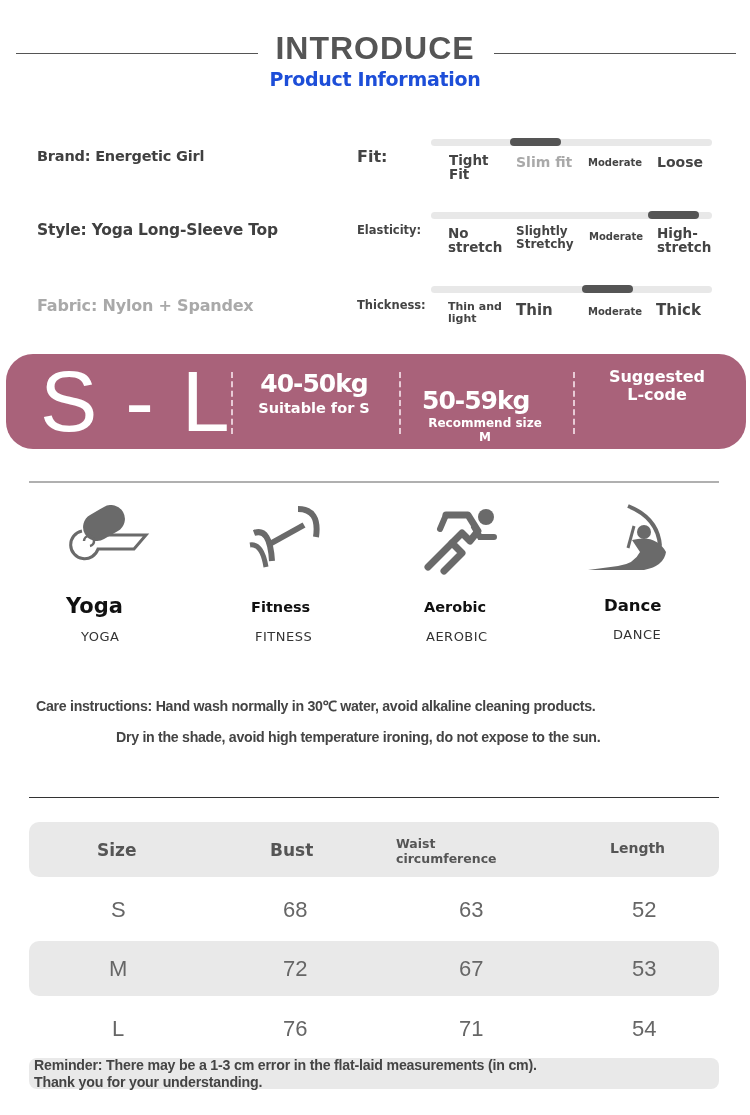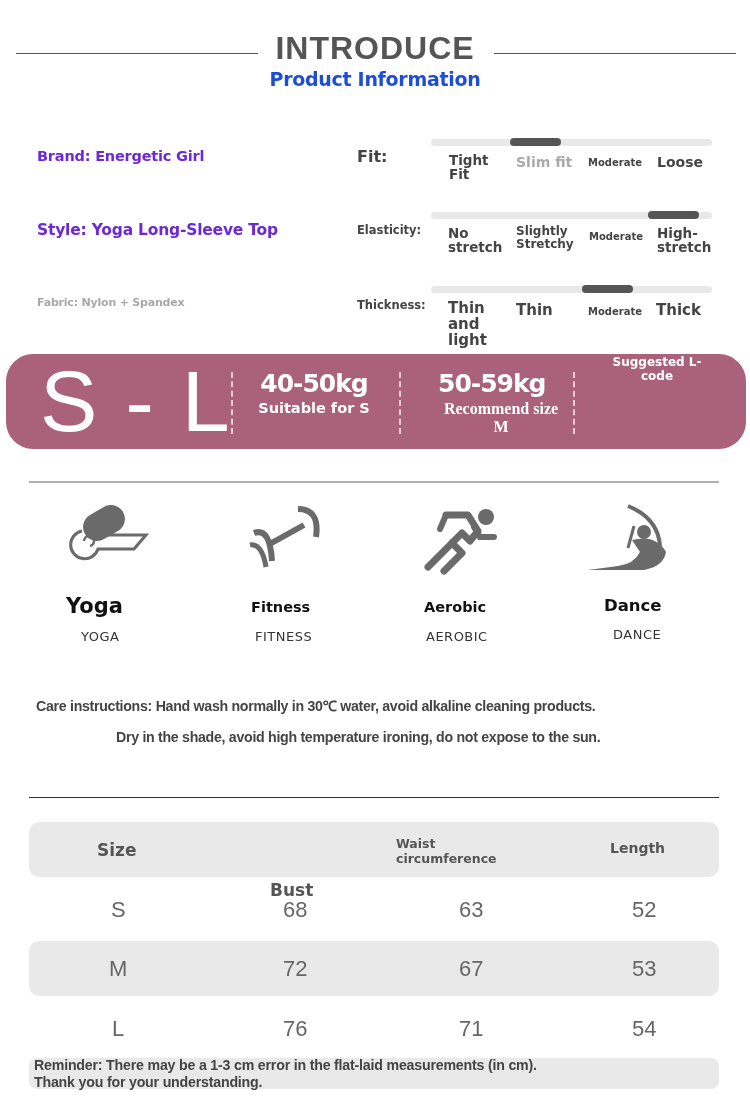--- a/index.html
+++ b/index.html
@@ -9,22 +9,22 @@
   .abs { position: absolute; }
 
   
   .hdr-line { position: absolute; top: 53px; height: 1px; background: #555; }
   .hdr-title { position: absolute; top: 30px; left: 0; width: 750px; text-align: center;
     font-family: "Liberation Sans", sans-serif; font-weight: bold; font-size: 32px; color: #555; letter-spacing: 1px; }
   .hdr-sub { position: absolute; top: 68px; left: 0; width: 750px; text-align: center;
     font-family: "DejaVu Sans", sans-serif; font-weight: bold; font-size: 19px; color: #1d4ed8; letter-spacing: -0.3px; }
 
   
-  .info-left { position: absolute; left: 37px; font-weight: bold; font-size: 14.5px; color: #6d28d9; letter-spacing: -0.2px; }
-  .info-left.light { color: #a9a9a9; font-size: 11px; }
+  .info-left { position: absolute; left: 37px; font-weight: bold; font-size: 14.5px; color: #404040; letter-spacing: -0.2px; }
+  .info-left.light { color: #a9a9a9; font-size: 16px; }
 
   .attr-label { position: absolute; left: 357px; font-weight: bold; color: #444; }
   .slider-track { position: absolute; left: 431px; width: 281px; height: 7px; background: #e8e8e8; border-radius: 4px; }
   .slider-thumb { position: absolute; top: -1px; height: 8px; width: 51px; background: #555; border-radius: 4px; }
   .opt { position: absolute; font-weight: bold; color: #444; line-height: 1.05; }
 
   
   .banner { position: absolute; left: 6px; top: 354px; width: 740px; height: 95px; background: #a9627a; border-radius: 27px; }
   .banner-big { position: absolute; left: 34px; top: 2px; font-family: "Liberation Sans", sans-serif;
     font-size: 86px; color: #fff; line-height: 90px; letter-spacing: 2px; }
@@ -80,41 +80,41 @@
 </div>
 <div class="opt" style="left:448px;top:226px;width:60px;font-size:13.5px;">No stretch</div>
 <div class="opt" style="left:516px;top:225px;width:64px;font-size:12px;">Slightly Stretchy</div>
 <div class="opt" style="left:589px;top:232px;font-size:10px;">Moderate</div>
 <div class="opt" style="left:657px;top:226px;width:56px;font-size:13.5px;">High-stretch</div>
 
 <div class="attr-label" style="top:298px;font-size:11.5px;">Thickness:</div>
 <div class="slider-track" style="top:286px;">
   <div class="slider-thumb" style="left:151px;"></div>
 </div>
-<div class="opt" style="left:448px;top:301px;width:54px;font-size:15px;">Thin and light</div>
+<div class="opt" style="left:448px;top:301px;width:54px;font-size:11px;">Thin and light</div>
 <div class="opt" style="left:516px;top:303px;font-size:15px;">Thin</div>
 <div class="opt" style="left:588px;top:307px;font-size:10px;">Moderate</div>
 <div class="opt" style="left:656px;top:303px;font-size:15px;">Thick</div>
 
 <div class="banner">
   <div class="banner-big">S - L</div>
   <div class="dash" style="left:225px;"></div>
   <div class="dash" style="left:393px;"></div>
   <div class="dash" style="left:567px;"></div>
 
   <div class="w-block" style="left:240px;width:136px;">
     <div class="w-range" style="margin-top:15px;">40-50kg</div>
     <div class="w-desc" style="font-size:14.5px;margin-top:2px;">Suitable for S</div>
   </div>
-  <div class="w-block" style="left:418px;width:145px;">
+  <div class="w-block" style="left:402px;width:145px;margin-top:17px;">
     <div class="w-range" style="margin-top:15px;text-align:left;padding-left:14px;">50-59kg</div>
-    <div class="w-desc" style="font-size:16px;width:120px;margin:2px auto 0 17px;font-family:Liberation Serif, serif;">Recommend size M</div>
+    <div class="w-desc" style="font-size:12px;width:120px;margin:2px auto 0 17px;">Recommend size M</div>
   </div>
   <div class="w-block" style="left:586px;width:130px;">
-    <div class="w-desc" style="font-size:12px;width:100px;margin:2px auto 0 auto;">Suggested L-code</div>
+    <div class="w-desc" style="font-size:16px;width:100px;margin:14px auto 0 auto;">Suggested L-code</div>
   </div>
 </div>
 
 <div class="divider" style="top:481px;"></div>
 
 <div class="abs" style="left:68px;top:505px;width:82px;height:62px;">
   <svg width="82" height="62" viewBox="0 0 82 62">
     <rect x="14" y="4" width="44" height="28" rx="14" transform="rotate(-30 36 18)" fill="#6a6a6a"></rect>
     <path d="M14 26 A14 14 0 1 0 30 44 L66 44 L78 30 L40 30" fill="none" stroke="#6a6a6a" stroke-width="3"></path>
     <path d="M16 36 a5 5 0 1 1 6 5" fill="none" stroke="#6a6a6a" stroke-width="2.5"></path>
@@ -155,21 +155,21 @@
 <div class="act act-title" style="left:604px;top:596px;font-size:16.5px;">Dance</div>
 <div class="act-sub" style="left:613px;top:627px;">DANCE</div>
 
 <div class="care" style="left:36px;top:696px;">Care instructions: Hand wash normally in 30℃ water, avoid alkaline cleaning products.</div>
 <div class="care" style="left:116px;top:729px;">Dry in the shade, avoid high temperature ironing, do not expose to the sun.</div>
 
 <div class="divider dark" style="top:797px;"></div>
 
 <div class="row-bg" style="top:822px;height:55px;"></div>
 <div class="th" style="left:97px;top:840px;">Size</div>
-<div class="th" style="left:270px;top:840px;margin-top:40px;">Bust</div>
+<div class="th" style="left:270px;top:840px;">Bust</div>
 <div class="th" style="left:396px;top:836px;width:110px;font-size:12.5px;line-height:15px;">Waist circumference</div>
 <div class="th" style="left:610px;top:840px;font-size:14px;">Length</div>
 
 <div class="td" style="left:111px;top:897px;">S</div>
 <div class="td" style="left:283px;top:897px;">68</div>
 <div class="td" style="left:459px;top:897px;">63</div>
 <div class="td" style="left:632px;top:897px;">52</div>
 
 <div class="row-bg" style="top:941px;height:55px;"></div>
 <div class="td" style="left:109px;top:956px;">M</div>

